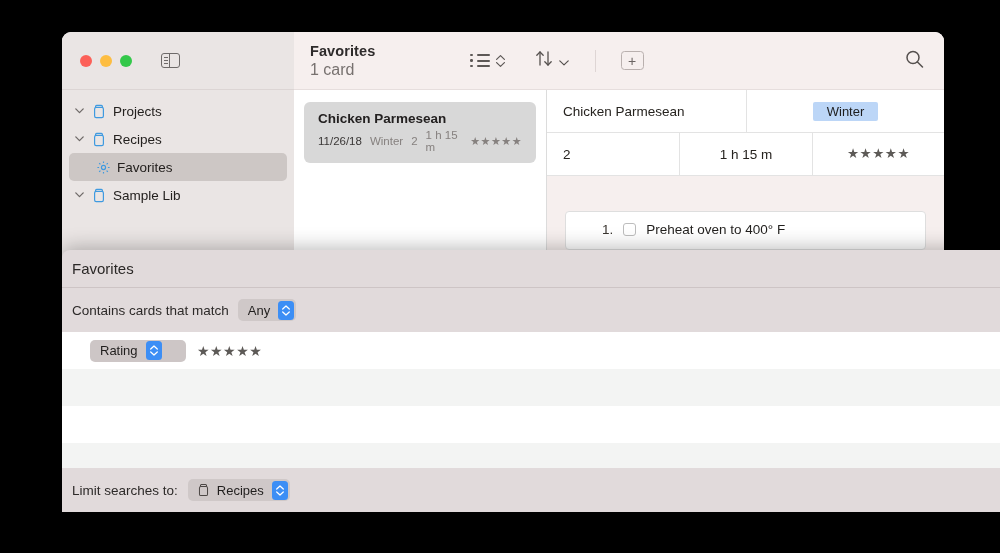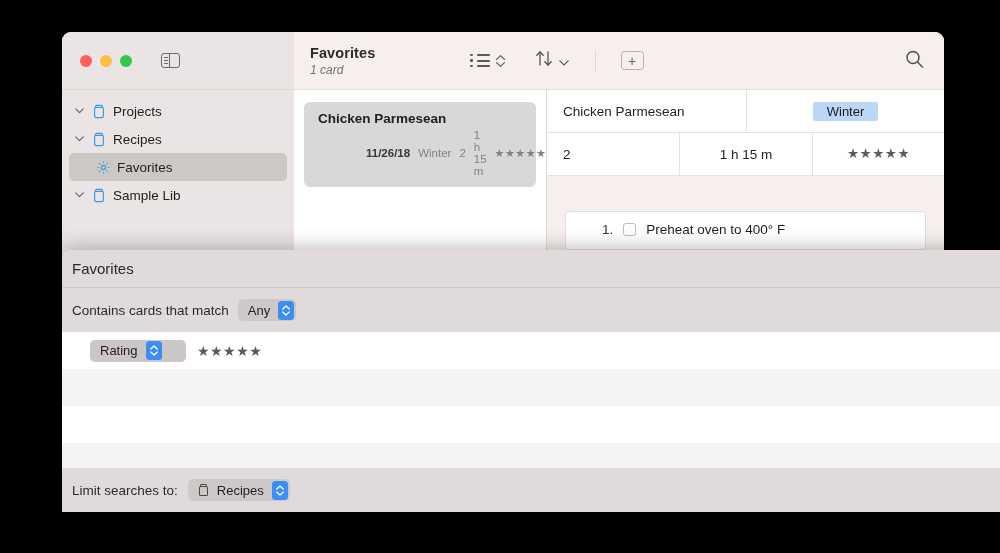--- a/index.html
+++ b/index.html
@@ -76,21 +76,21 @@
     border-bottom: 1px solid #e6dedd;
   }
   #collection-title-block {
     padding-left: 16px; width: 176px;
   }
   #collection-title {
     font-size: 14.5px; font-weight: bold; color: #2e2b2b;
     letter-spacing: .1px;
   }
   #collection-count {
-    font-size: 12px; color: #77716f; margin-top: 2px; font-style: italic;
+    font-size: 16px; color: #77716f; margin-top: 2px;
   }
   .tb-btn {
     display: flex; align-items: center; gap: 5px;
     cursor: default;
   }
   #view-controls { display: flex; align-items: center; gap: 6px; }
   .list-icon { display: flex; flex-direction: column; gap: 3px; }
   .list-icon .li-row { display: flex; align-items: center; gap: 4px; }
   .list-icon .li-dot { width: 2.6px; height: 2.6px; background: #5d5856; border-radius: 50%; }
   .list-icon .li-bar { width: 13px; height: 2px; background: #5d5856; border-radius: 1px; }
@@ -154,21 +154,21 @@
   #card-item {
     background: #d8d8d8; border-radius: 6px;
     padding: 9px 14px 10px 14px;
   }
   #card-title {
     font-size: 13.5px; font-weight: bold; color: #232020; margin-bottom: 3px;
   }
   #card-meta {
     display: flex; align-items: center; gap: 8px; font-size: 11.5px;
   }
-  #card-date { font-weight: bold; color: #3a3736; margin-left: 48px; }
+  #card-date { font-weight: normal; color: #3a3736; }
   .card-meta-dim { color: #86817f; }
   .stars { letter-spacing: .5px; line-height: 1; }
   #card-stars { color: #86817f; font-size: 11px; }
 
   
   #detail { flex: 1; background: #f6efee; min-width: 0; }
   .detail-row { display: flex; background: #fff; border-bottom: 1px solid #e3e3e3; }
   .detail-cell {
     display: flex; align-items: center;
     padding: 0 16px; height: 42px;

